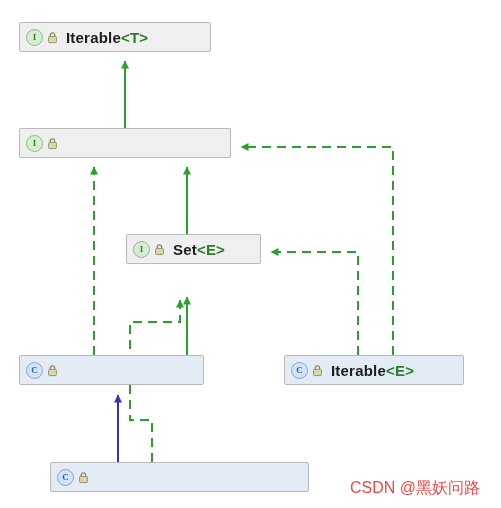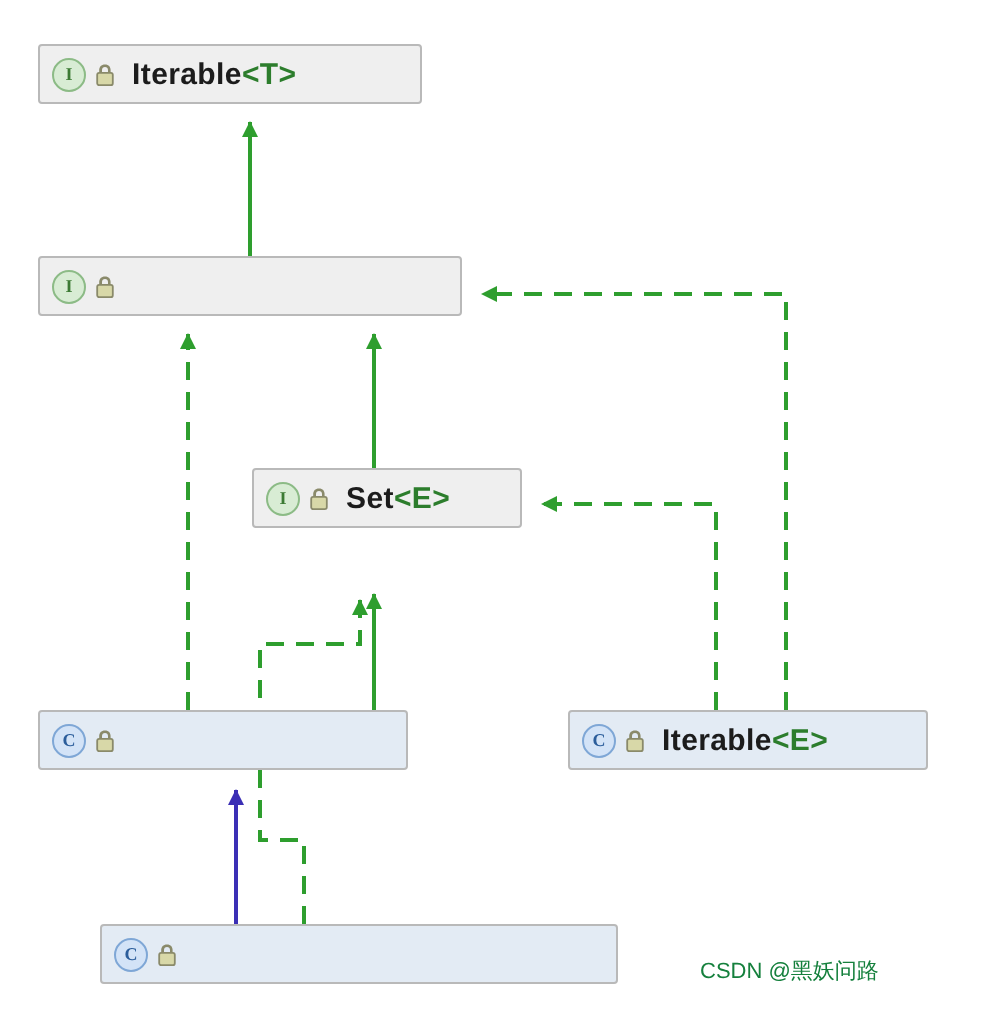--- a/index.html
+++ b/index.html
@@ -76,22 +76,22 @@
     font-size: 15px;
     color: #1c1c1c;
     letter-spacing: 0.2px;
     font-weight: bold;
   }
   .label .gen {
     color: #2c7d2c;
   }
   .watermark {
     position: absolute;
-    font-size: 11px;
-    color: #15803d;
+    font-size: 16px;
+    color: #ef4444;
     white-space: nowrap;
   }
 </style>
 </head>
 <body>
 
 <div id="canvas">
 
   <svg class="edges" viewBox="0 0 501 508">
     <defs>

